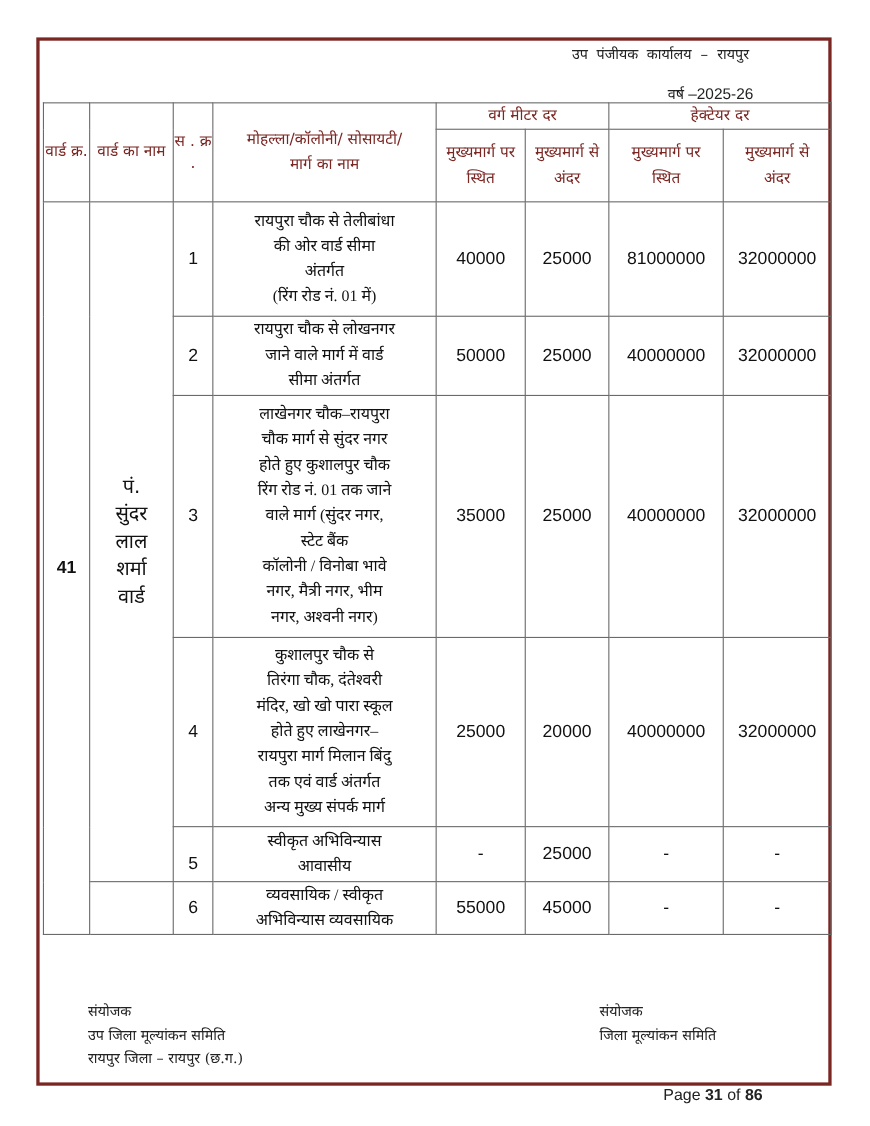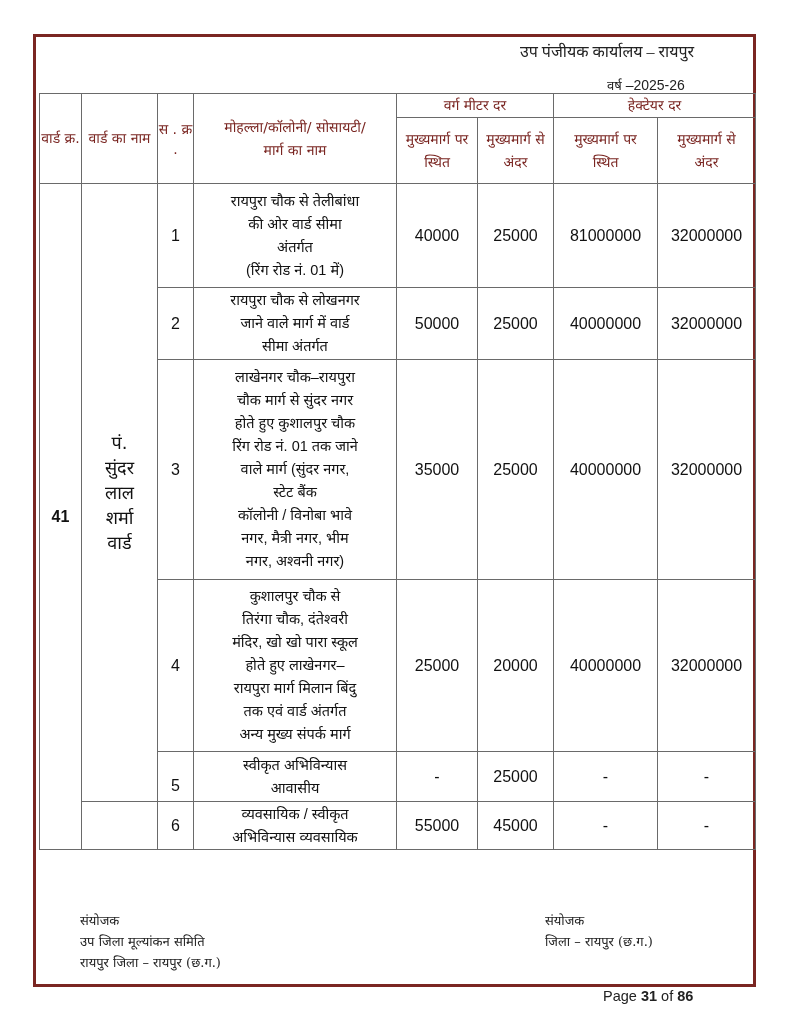--- a/index.html
+++ b/index.html
@@ -1,24 +1,24 @@
 <!DOCTYPE html>
 <html><head>
 <meta charset="utf-8">
 <style>
   html, body { margin: 0; padding: 0; background: #ffffff; }
   body { width: 791px; height: 1024px; position: relative; overflow: hidden; font-family: "Liberation Sans", "DejaVu Sans", sans-serif; color: #111; }
   .frame { position: absolute; left: 33px; top: 34px; width: 723px; height: 953px; border: 3px solid #7a2622; box-sizing: border-box; }
-  .office { position: absolute; left: 520px; top: 40px; font-family: Liberation Serif, serif; font-size: 16px; color: #222; }
+  .office { position: absolute; left: 520px; top: 40px; font-family: Liberation Mono, monospace; font-size: 13px; color: #222; }
   .year { position: absolute; left: 607px; top: 76px; font-size: 14px; color: #222; }
   .year .lbl { font-family: "DejaVu Serif", serif; font-size: 13px; }
   table.rates { position: absolute; left: 39px; top: 93px; width: 716px; border-collapse: collapse; table-layout: fixed; }
   table.rates td, table.rates th { border: 1px solid #6a6a6a; text-align: center; vertical-align: middle; padding: 0; }
   table.rates th { font-family: "DejaVu Sans", sans-serif; font-weight: normal; color: #7a2622; font-size: 14px; line-height: 23px; }
-  .desc { font-family: Liberation Sans, sans-serif; font-size: 14.5px; line-height: 23px; color: #111; padding: 0 6px; text-align: center; }
+  .desc { font-family: Liberation Serif, serif; font-size: 14.5px; line-height: 23px; color: #111; padding: 0 6px; text-align: center; }
   .num { font-family: "Liberation Sans", sans-serif; font-size: 16px; color: #111; }
   .sr { font-family: "Liberation Sans", sans-serif; font-size: 16px; }
   .wardno { font-family: "Liberation Sans", sans-serif; font-size: 16px; font-weight: bold; }
   .wardname { font-family: "DejaVu Sans", sans-serif; font-size: 18px; line-height: 25px; }
   .bottom { vertical-align: bottom !important; padding-bottom: 6px !important; }
   .sign { position: absolute; font-family: "DejaVu Serif", serif; font-size: 13px; color: #222; text-align: left; line-height: 21px; }
   .sign-left { left: 80px; top: 910px; width: 200px; }
   .sign-right { left: 545px; top: 910px; width: 170px; }
   .pageno { position: absolute; left: 603px; top: 970px; font-family: "Liberation Sans", sans-serif; font-size: 14.5px; color: #222; margin-top: 18px; }
   .pageno b { font-weight: bold; }
@@ -155,20 +155,20 @@
     </tbody>
 </table>
 
 <div class="sign sign-left">
   <div>संयोजक</div>
   <div>उप जिला मूल्यांकन समिति</div>
   <div>रायपुर जिला – रायपुर (छ.ग.)</div>
 </div>
 <div class="sign sign-right">
   <div>संयोजक</div>
-  <div>जिला – रायपुर (छ.ग.)</div>
+  <div>जिला मूल्यांकन समिति</div>
 </div>
 <div class="pageno">
   <span>Page</span>
   <b>31</b>
   <span>of</span>
   <b>86</b>
 </div>
 
 </body></html>

